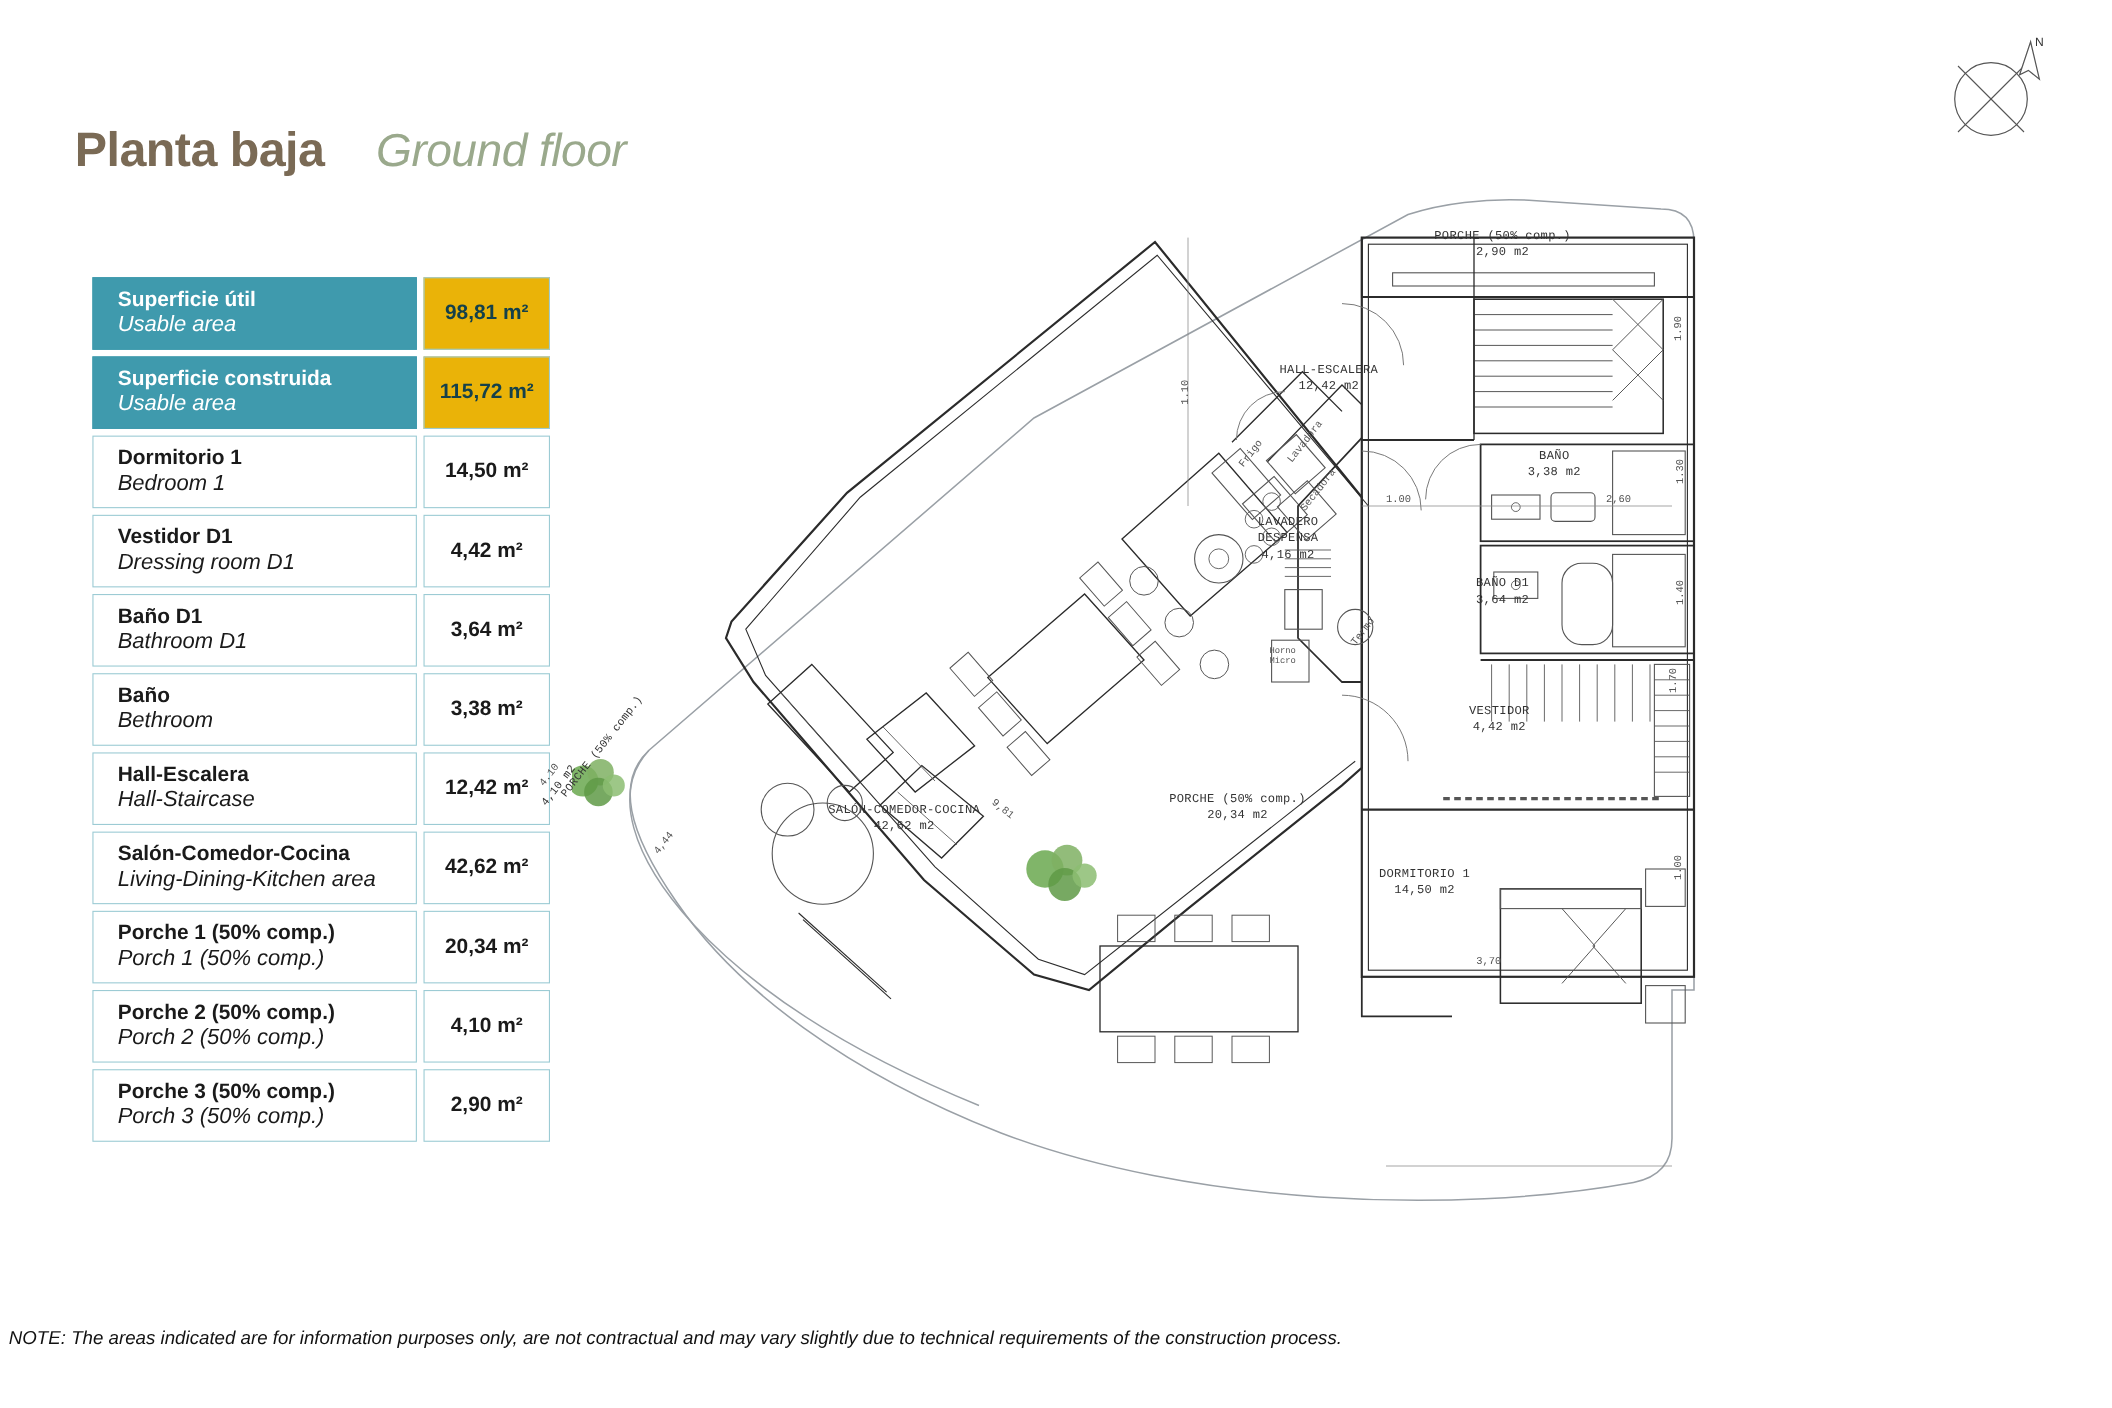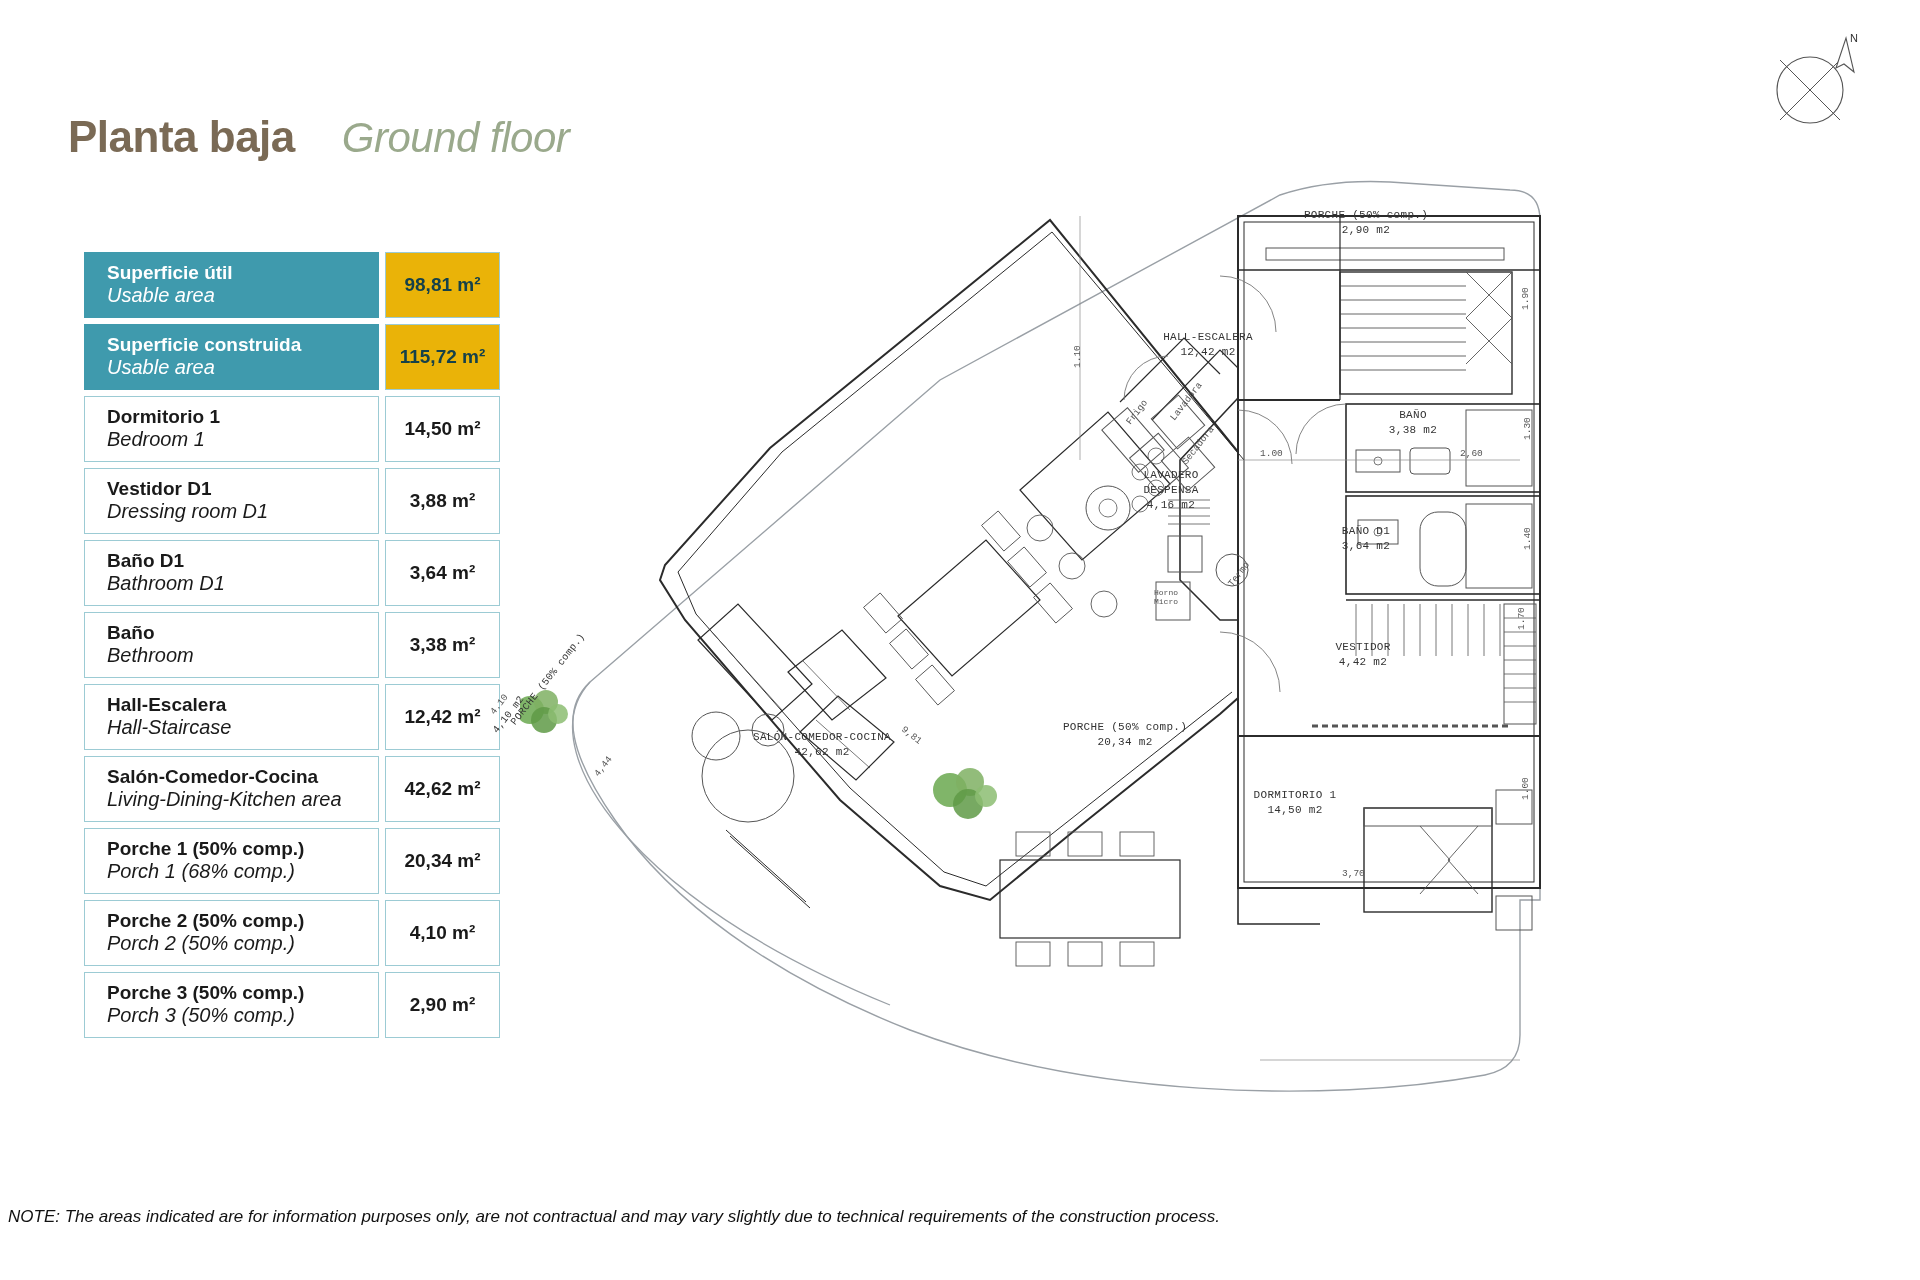--- a/index.html
+++ b/index.html
@@ -15,21 +15,21 @@
     color: #1a1a1a;
     overflow: hidden;
   }
 
   
   .title-wrap {
     position: absolute;
     left: 68px;
     top: 112px;
     display: flex;
-    align-items: flex-end;
+    align-items: center;
     gap: 20px;
   }
   .title-es {
     font-size: 44px;
     font-weight: bold;
     color: #7a6a55;
     letter-spacing: -0.5px;
   }
   .title-en {
     font-size: 42px;
@@ -183,21 +183,21 @@
         <span class="lbl-es">Dormitorio 1</span>
         <span class="lbl-en">Bedroom 1</span>
       </div>
       <div class="cell-value">14,50 m²</div>
     </div>
     <div class="row-wrap">
       <div class="cell-label">
         <span class="lbl-es">Vestidor D1</span>
         <span class="lbl-en">Dressing room D1</span>
       </div>
-      <div class="cell-value">3,88 m²</div>
+      <div class="cell-value">4,42 m²</div>
     </div>
     <div class="row-wrap">
       <div class="cell-label">
         <span class="lbl-es">Baño D1</span>
         <span class="lbl-en">Bathroom D1</span>
       </div>
       <div class="cell-value">3,64 m²</div>
     </div>
     <div class="row-wrap">
       <div class="cell-label">
@@ -216,21 +216,21 @@
     <div class="row-wrap">
       <div class="cell-label">
         <span class="lbl-es">Salón-Comedor-Cocina</span>
         <span class="lbl-en">Living-Dining-Kitchen area</span>
       </div>
       <div class="cell-value">42,62 m²</div>
     </div>
     <div class="row-wrap">
       <div class="cell-label">
         <span class="lbl-es">Porche 1 (50% comp.)</span>
-        <span class="lbl-en">Porch 1 (68% comp.)</span>
+        <span class="lbl-en">Porch 1 (50% comp.)</span>
       </div>
       <div class="cell-value">20,34 m²</div>
     </div>
     <div class="row-wrap">
       <div class="cell-label">
         <span class="lbl-es">Porche 2 (50% comp.)</span>
         <span class="lbl-en">Porch 2 (50% comp.)</span>
       </div>
       <div class="cell-value">4,10 m²</div>
     </div>

